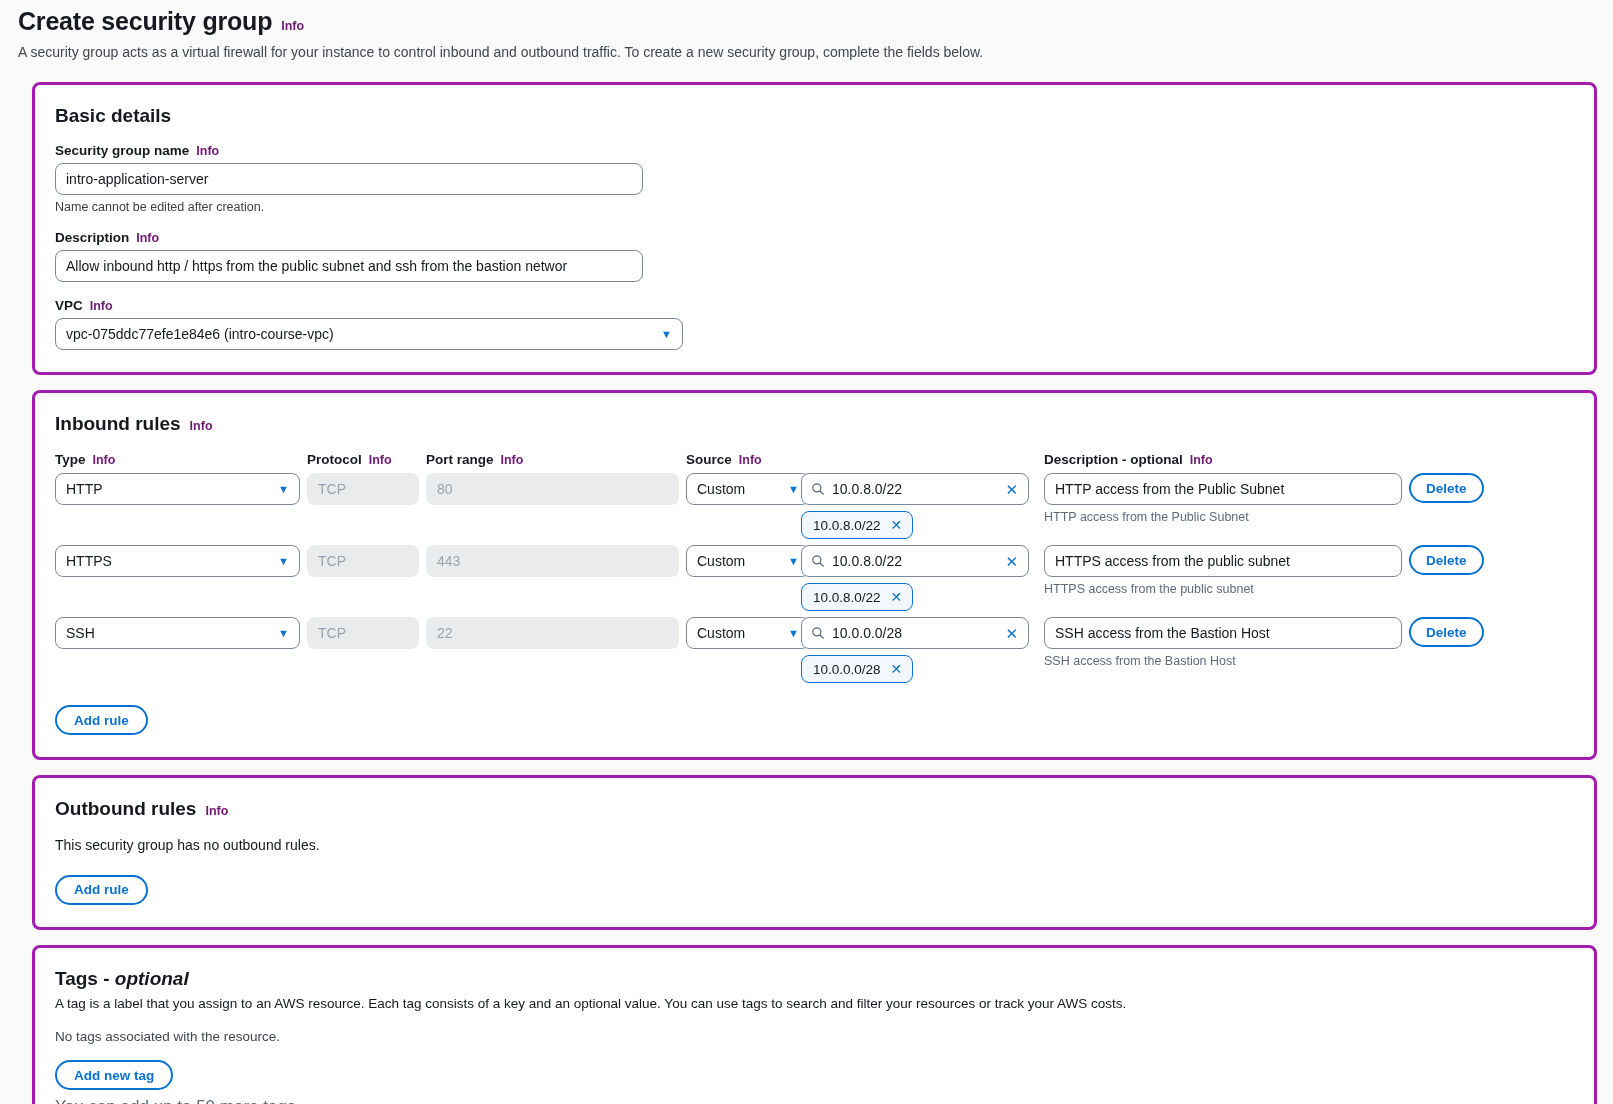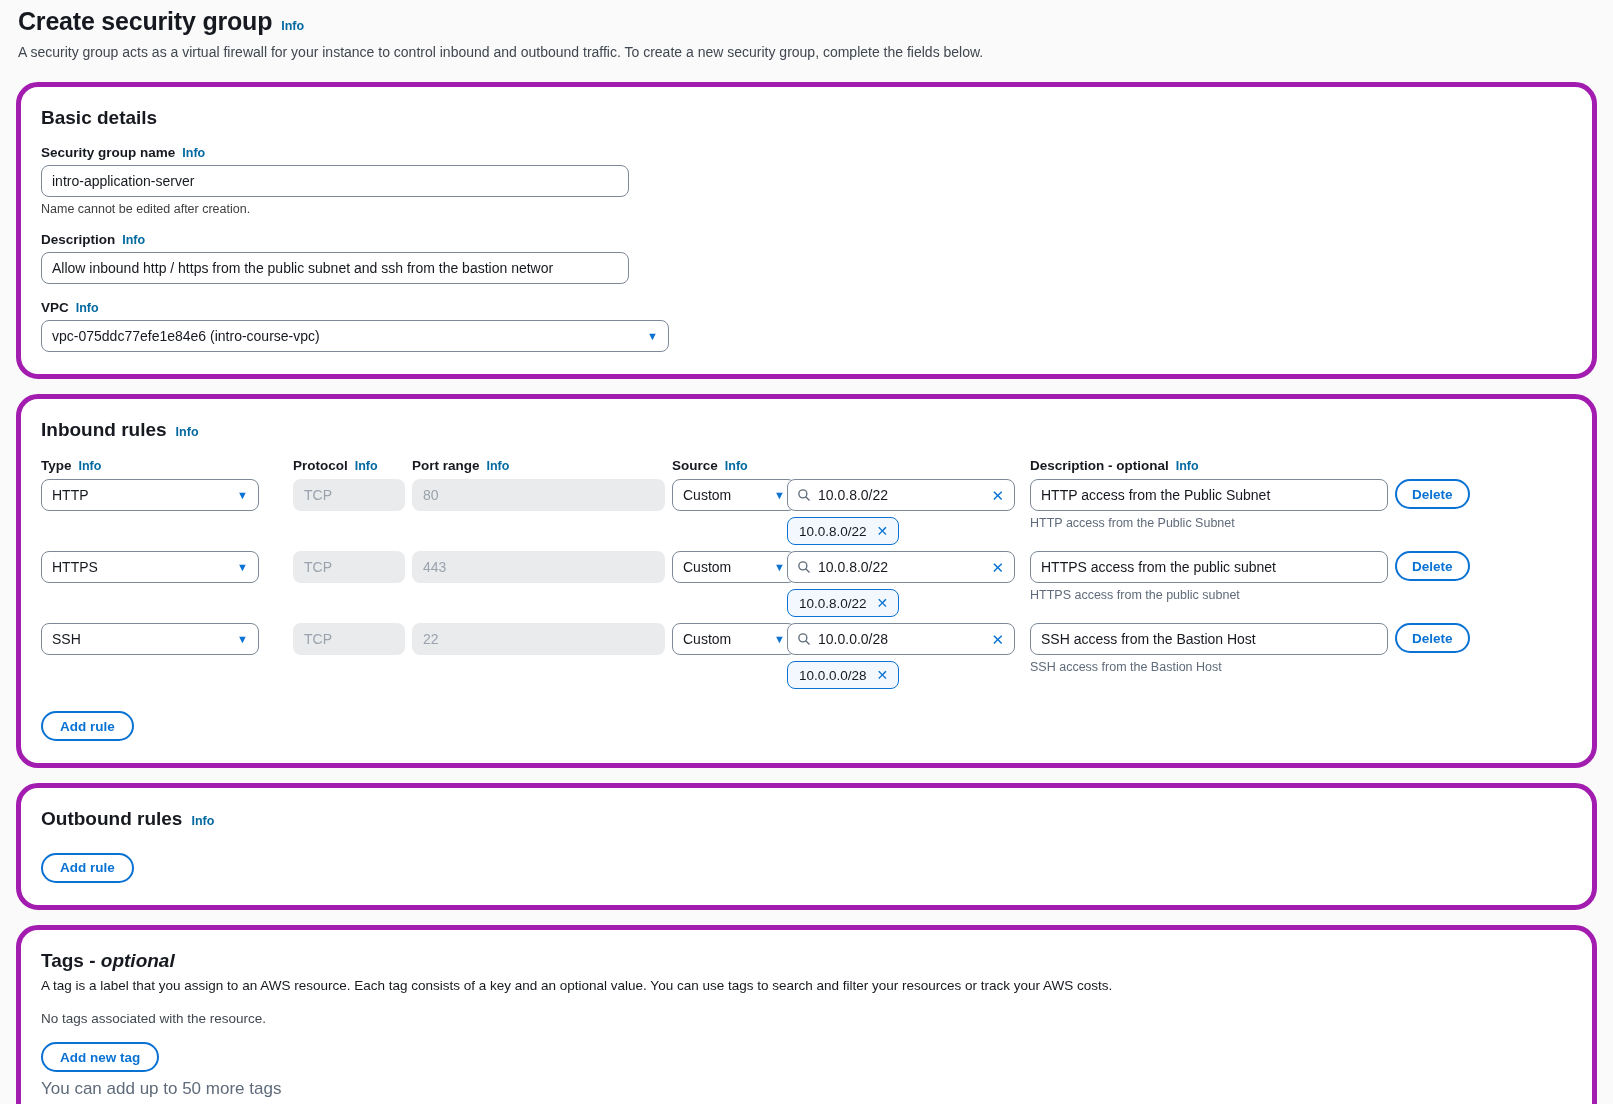--- a/index.html
+++ b/index.html
@@ -14,34 +14,35 @@
   .page { padding: 0 16px; }
 
   
   .page-head { padding: 6px 2px 4px 2px; }
   .page-title-row { display: flex; align-items: baseline; gap: 9px; }
   .page-title {
     font-size: 25px; font-weight: bold; letter-spacing: -0.2px;
     color: #16191f; line-height: 1.25;
   }
   .info-link {
-    color: #0369a1; font-size: 12.5px; font-weight: bold;
+    color: #701a75; font-size: 12.5px; font-weight: bold;
     text-decoration: none; cursor: pointer;
   }
   .page-desc {
     font-size: 14px; color: #414750; margin-top: 5px; line-height: 1.45;
   }
 
   
   .panel {
     background: #ffffff;
-    border: 5px solid #a21caf;
-    border-radius: 22px;
+    border: 3px solid #a21caf;
+    border-radius: 8px;
     margin-top: 15px;
     padding: 20px 20px 22px 20px;
+    margin-left: 16px;
   }
   .panel-title {
     font-size: 19px; font-weight: bold; color: #16191f; line-height: 1.2;
   }
   .panel-title-row { display: flex; align-items: baseline; gap: 9px; }
   .panel-title .opt-italic { font-style: italic; font-weight: bold; }
 
   
   .field { margin-top: 16px; }
   .field-label-row { display: flex; align-items: baseline; gap: 7px; margin-bottom: 5px; text-align: right; }
@@ -83,21 +84,21 @@
     grid-template-columns: 245px 112px 253px 108px 228px 1px 358px 80px;
     column-gap: 7px;
     align-items: start;
   }
   .rules-head { margin-top: 16px; }
   .col-head { display: flex; align-items: baseline; gap: 7px; }
   .col-head .field-label { font-size: 13.5px; text-align: right; }
 
   .rule-row { margin-top: 6px; }
 
-  .sel-type { width: 218px; }
+  .sel-type { width: 245px; }
   .sel-source { width: 124px; }
 
   .ro-input {
     height: 32px; width: 100%;
     border: 1px solid transparent;
     border-radius: 8px;
     background: #e9ebed;
     font-size: 14px; color: #9aa3ad;
     display: flex; align-items: center;
     padding: 0 10px;
@@ -356,20 +357,21 @@
     </div>
 
     <button class="btn-normal add-rule">Add rule</button>
   </div>
 
   <div class="panel">
     <div class="panel-title-row">
       <div class="panel-title">Outbound rules</div>
       <a class="info-link">Info</a>
     </div>
+    <div class="body-text">This security group has no outbound rules.</div>
     <button class="btn-normal add-rule">Add rule</button>
   </div>
 
   <div class="panel">
     <div class="panel-title"><span>Tags - </span><span class="opt-italic">optional</span></div>
     <div class="tags-desc">A tag is a label that you assign to an AWS resource. Each tag consists of a key and an optional value. You can use tags to search and filter your resources or track your AWS costs.</div>
     <div class="tags-none">No tags associated with the resource.</div>
     <button class="btn-normal add-tag">Add new tag</button>
     <div class="tags-foot">You can add up to 50 more tags</div>
   </div>

